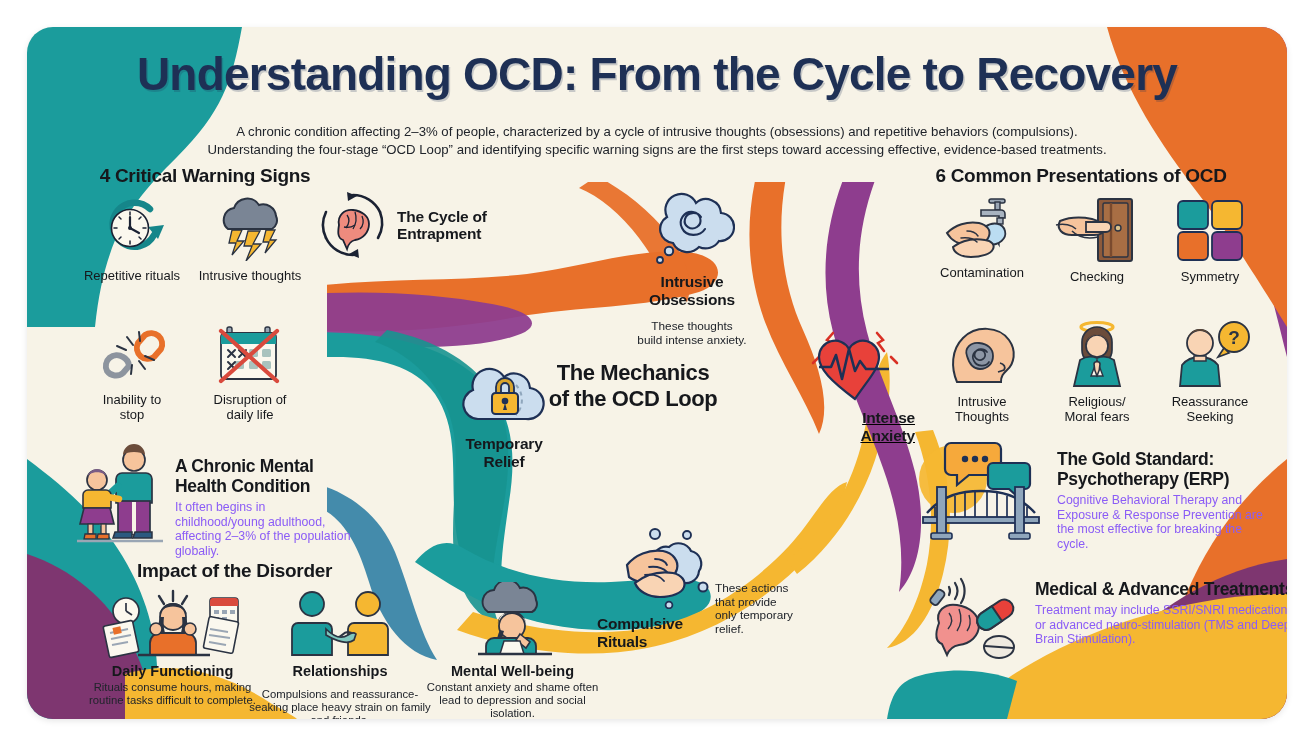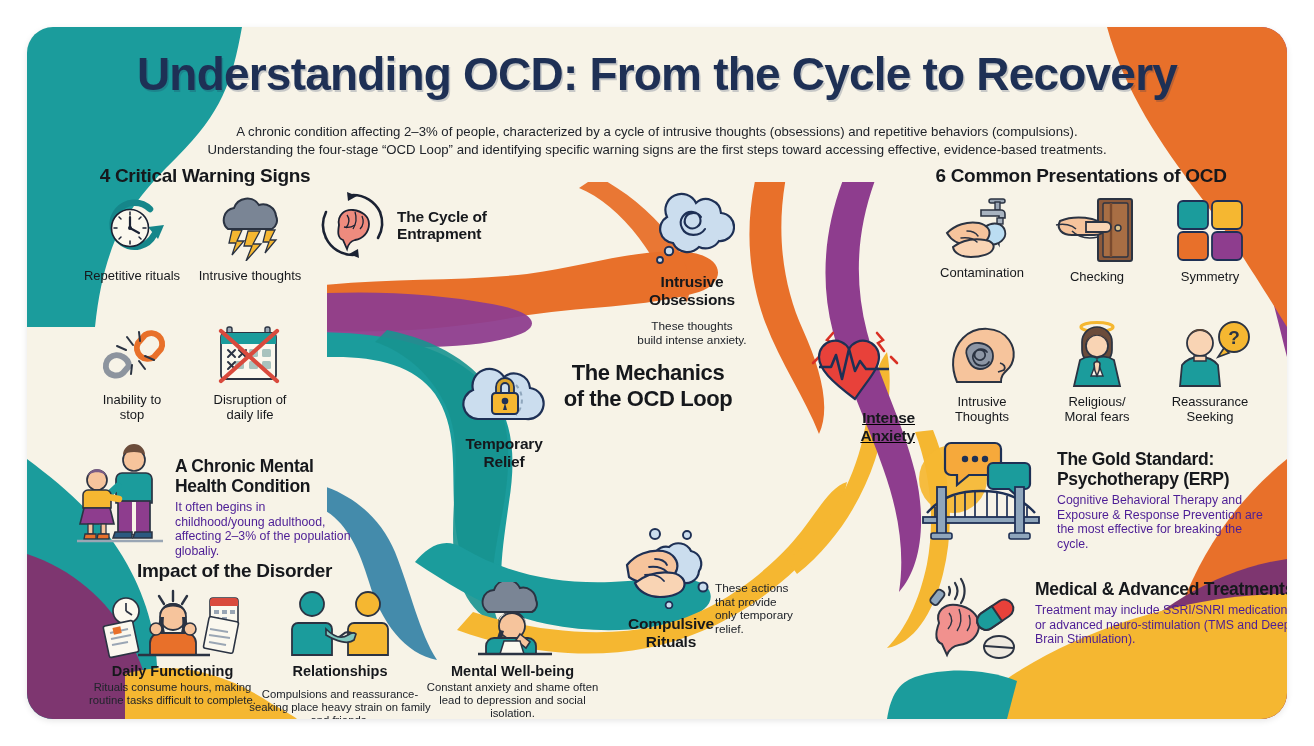--- a/index.html
+++ b/index.html
@@ -31,21 +31,21 @@
   .subtitle {
     position:absolute; left:90px; top:96px; width:1080px;
     text-align:center; font-size:13.2px; line-height:17.5px;
     color:#20242b;
   }
   .sec-head {
     position:absolute; font-size:19px; font-weight:bold;
     color:#16181c; letter-spacing:-.3px; white-space:nowrap;
   }
   .blk-head { font-size:17.5px; font-weight:bold; color:#16181c; letter-spacing:-.3px; line-height:20px; }
-  .blk-body { font-size:12.3px; line-height:14.6px; color:#4c1d95; }
+  .blk-body { font-size:12.3px; line-height:14.6px; color:#8b5cf6; }
   .ic-lab { font-size:13px; line-height:15px; color:#16181c; text-align:center; }
   .node-title { font-size:15.5px; font-weight:bold; color:#16181c; line-height:17.5px; letter-spacing:-.2px; }
   .node-sub { font-size:11.8px; line-height:13.6px; color:#20242b; }
   .center-head {
     position:absolute; font-size:22px; font-weight:bold; color:#16181c;
     line-height:26px; letter-spacing:-.4px; text-align:center;
   }
   .impact-t { font-size:14.5px; font-weight:bold; color:#16181c; text-align:center; line-height:17px; }
   .impact-b { font-size:11.3px; line-height:13.2px; color:#20242b; text-align:center; }
 
@@ -408,21 +408,21 @@
         <circle cx="51" cy="44" r="3.3" fill="#1E3055"></circle>
         <path d="M51,46 l2,7 h-4 Z" fill="#1E3055"></path>
       </svg>
     </div>
     <div class="node-title" style="margin-top:6px;">
       <span>Temporary</span><br>
       <span>Relief</span>
     </div>
   </div>
 
-  <div class="node" style="left:570px;top:498px;width:148px;text-align:center;">
+  <div class="node" style="left:570px;top:498px;width:148px;">
     <div style="display:flex;justify-content:center;">
       <svg width="112" height="84" viewBox="0 0 112 84">
         <circle cx="40" cy="9" r="5" fill="#CBDDEE" stroke="#1E3055" stroke-width="2"></circle>
         <circle cx="72" cy="10" r="4" fill="#CBDDEE" stroke="#1E3055" stroke-width="1.9"></circle>
         <path d="M54,22 a14,14 0 0 1 22,4 a13,13 0 0 1 8,20 a13,13 0 0 1 -20,10 a14,14 0 0 1 -22,-12 a13,13 0 0 1 12,-22 Z" fill="#CBDDEE" stroke="#1E3055" stroke-width="2.2"></path>
         <path d="M12,40 C20,30 34,24 48,26 c10,2 16,10 14,18 c-2,8 -10,12 -18,14 c-10,2 -22,0 -30,-6 Z" fill="#F6C49C" stroke="#1E3055" stroke-width="2.2"></path>
         <path d="M20,58 C30,50 44,46 58,48 c9,2 13,8 11,14 c-2,6 -12,10 -24,10 c-12,0 -22,-6 -25,-14 Z" fill="#F9D4B4" stroke="#1E3055" stroke-width="2.2"></path>
         <g fill="none" stroke="#1E3055" stroke-width="1.8" stroke-linecap="round">
           <path d="M40,34 c6,0 10,2 12,6"></path>
             <path d="M34,42 c8,-1 14,1 18,5"></path>
@@ -438,21 +438,21 @@
     </div>
   </div>
 
   <div class="node-sub" style="position:absolute;left:688px;top:555px;width:110px;">
     <span>These actions</span><br>
     <span>that provide</span><br>
     <span>only temporary</span><br>
     <span>relief.</span>
   </div>
 
-  <div class="center-head" style="left:501px;top:333px;width:240px;">
+  <div class="center-head" style="left:486px;top:333px;width:240px;">
     <span>The Mechanics</span><br>
     <span>of the OCD Loop</span>
   </div>
 
   <div class="sec-head" style="left:874px;top:138px;width:360px;text-align:center;">6 Common Presentations of OCD</div>
 
   <div class="cell" style="left:900px;top:170px;">
     <div class="art">
       <svg width="82" height="66" viewBox="0 0 82 66">
         <rect x="48" y="2" width="16" height="4" rx="2" fill="#9AA6B4" stroke="#2B3342" stroke-width="1.5"></rect>

